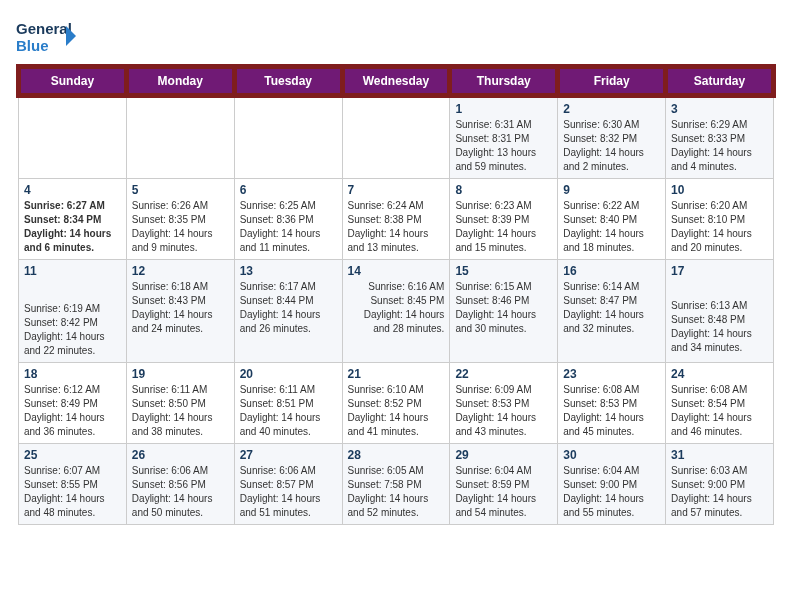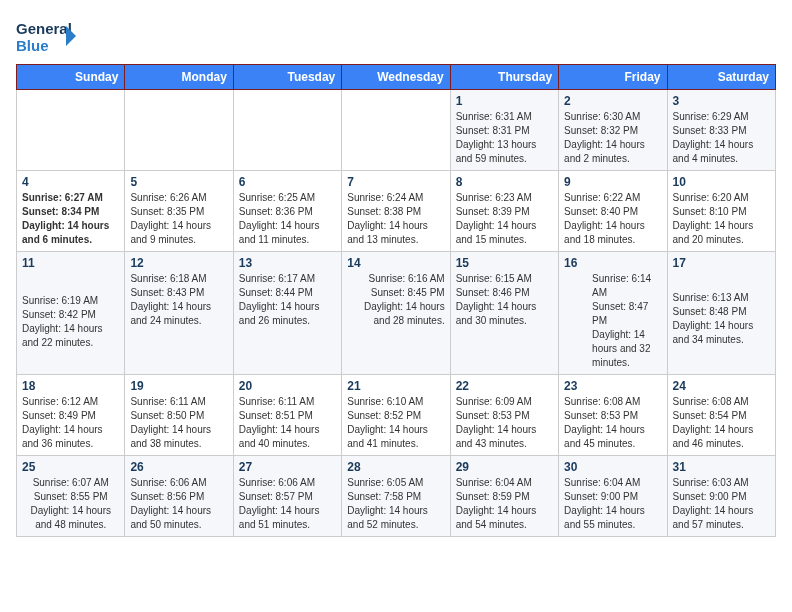--- a/index.html
+++ b/index.html
@@ -34,26 +34,26 @@
     .subtitle {
       font-size: 14px;
       color: #444;
     }
     table {
       width: 100%;
       border-collapse: collapse;
       font-size: 10.5px;
     }
     thead tr th {
-      background: #3b82f6;
+      background: #701a75;
       color: #fff;
       padding: 5px 6px;
-      text-align: right;
+      text-align: center;
       font-size: 12px;
-      border: 1px solid #7f1d1d;
+      border: 5px solid #7f1d1d;
     }
     tbody tr td {
       vertical-align: top;
       padding: 4px 5px;
       border: 1px solid #ccc;
       width: 107px;
       min-height: 70px;
       background: #fff;
     }
     tbody tr:nth-child(odd) td {
@@ -202,21 +202,21 @@
 Daylight: 14 hours and 28 minutes.</div>
         </td>
         <td>
           <span class="day-num">15</span>
           <div class="day-info" style="white-space: pre-line;">Sunrise: 6:15 AM
 Sunset: 8:46 PM
 Daylight: 14 hours and 30 minutes.</div>
         </td>
         <td>
           <span class="day-num">16</span>
-          <div class="day-info" style="white-space: pre-line; margin-left: 28px;">Sunrise: 6:14 AM
+          <div class="day-info" style="white-space: pre-line;">Sunrise: 6:14 AM
 Sunset: 8:47 PM
 Daylight: 14 hours and 32 minutes.</div>
         </td>
         <td>
           <span class="day-num">17</span>
           <div class="day-info" style="white-space: pre-line; margin-top: 21px;">Sunrise: 6:13 AM
 Sunset: 8:48 PM
 Daylight: 14 hours and 34 minutes.</div>
         </td>
       </tr>
@@ -260,21 +260,21 @@
         <td>
           <span class="day-num">24</span>
           <div class="day-info" style="white-space: pre-line;">Sunrise: 6:08 AM
 Sunset: 8:54 PM
 Daylight: 14 hours and 46 minutes.</div>
         </td>
       </tr>
       <tr>
         <td>
           <span class="day-num">25</span>
-          <div class="day-info" style="white-space: pre-line; text-align: center;">Sunrise: 6:07 AM
+          <div class="day-info" style="white-space: pre-line;">Sunrise: 6:07 AM
 Sunset: 8:55 PM
 Daylight: 14 hours and 48 minutes.</div>
         </td>
         <td>
           <span class="day-num">26</span>
           <div class="day-info" style="white-space: pre-line;">Sunrise: 6:06 AM
 Sunset: 8:56 PM
 Daylight: 14 hours and 50 minutes.</div>
         </td>
         <td>

